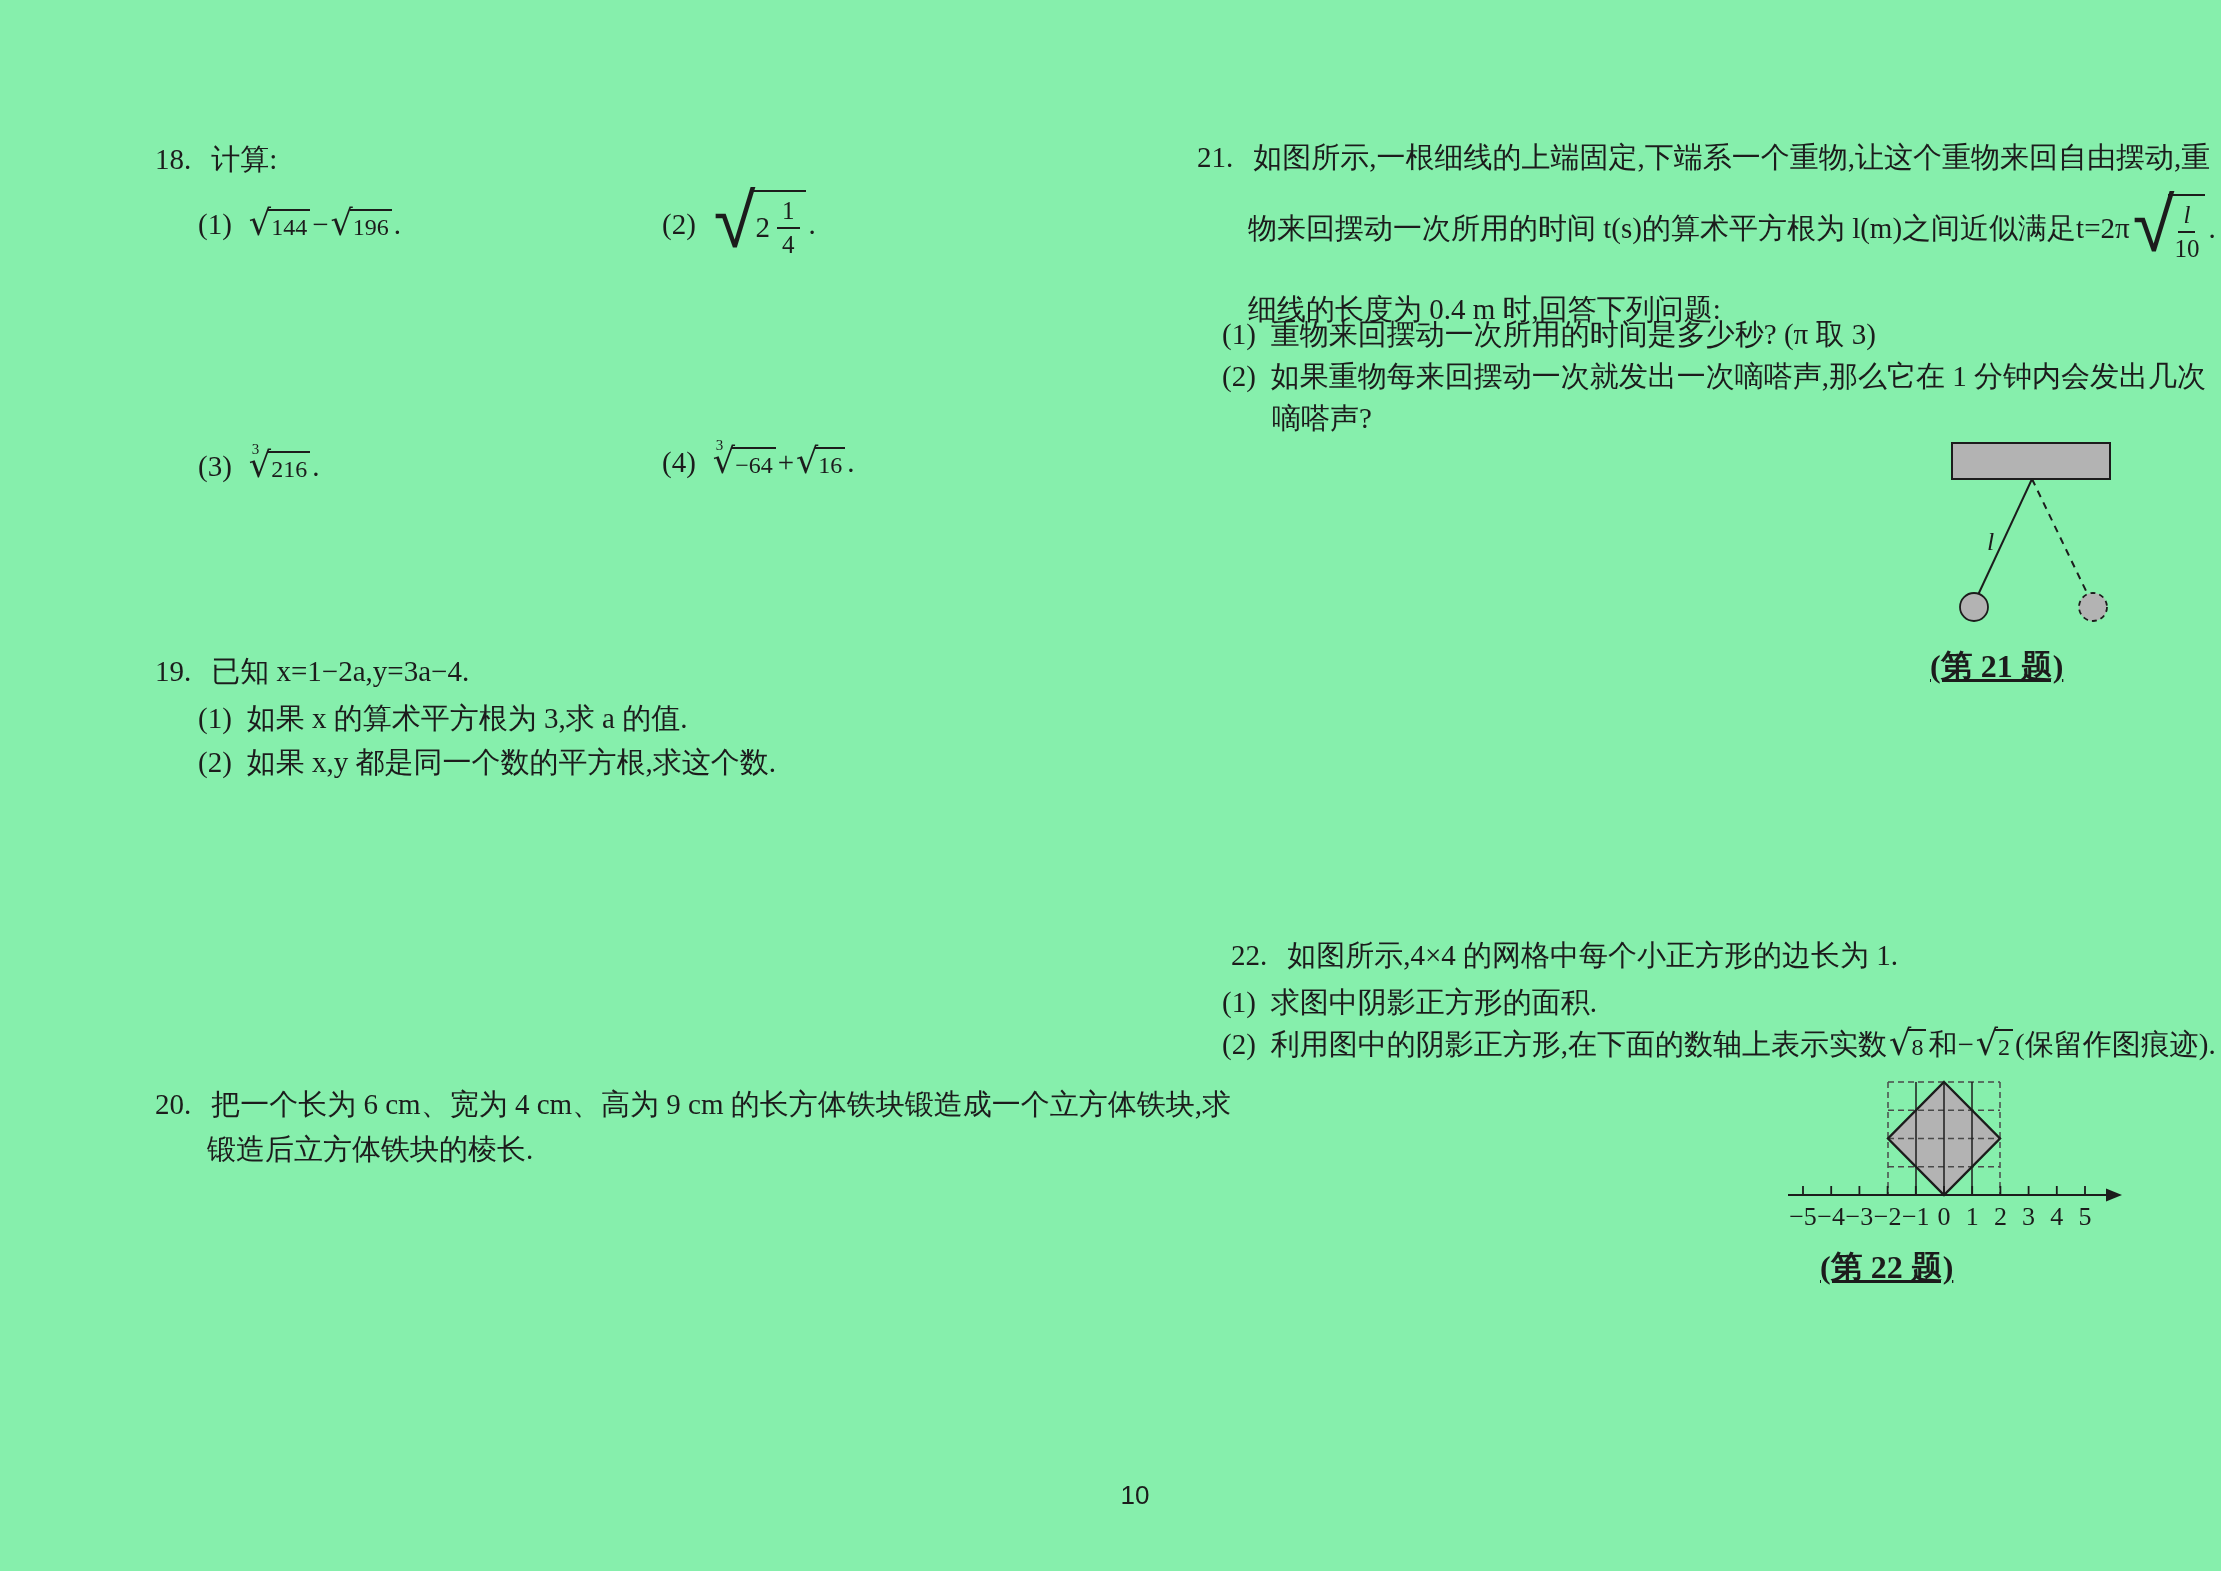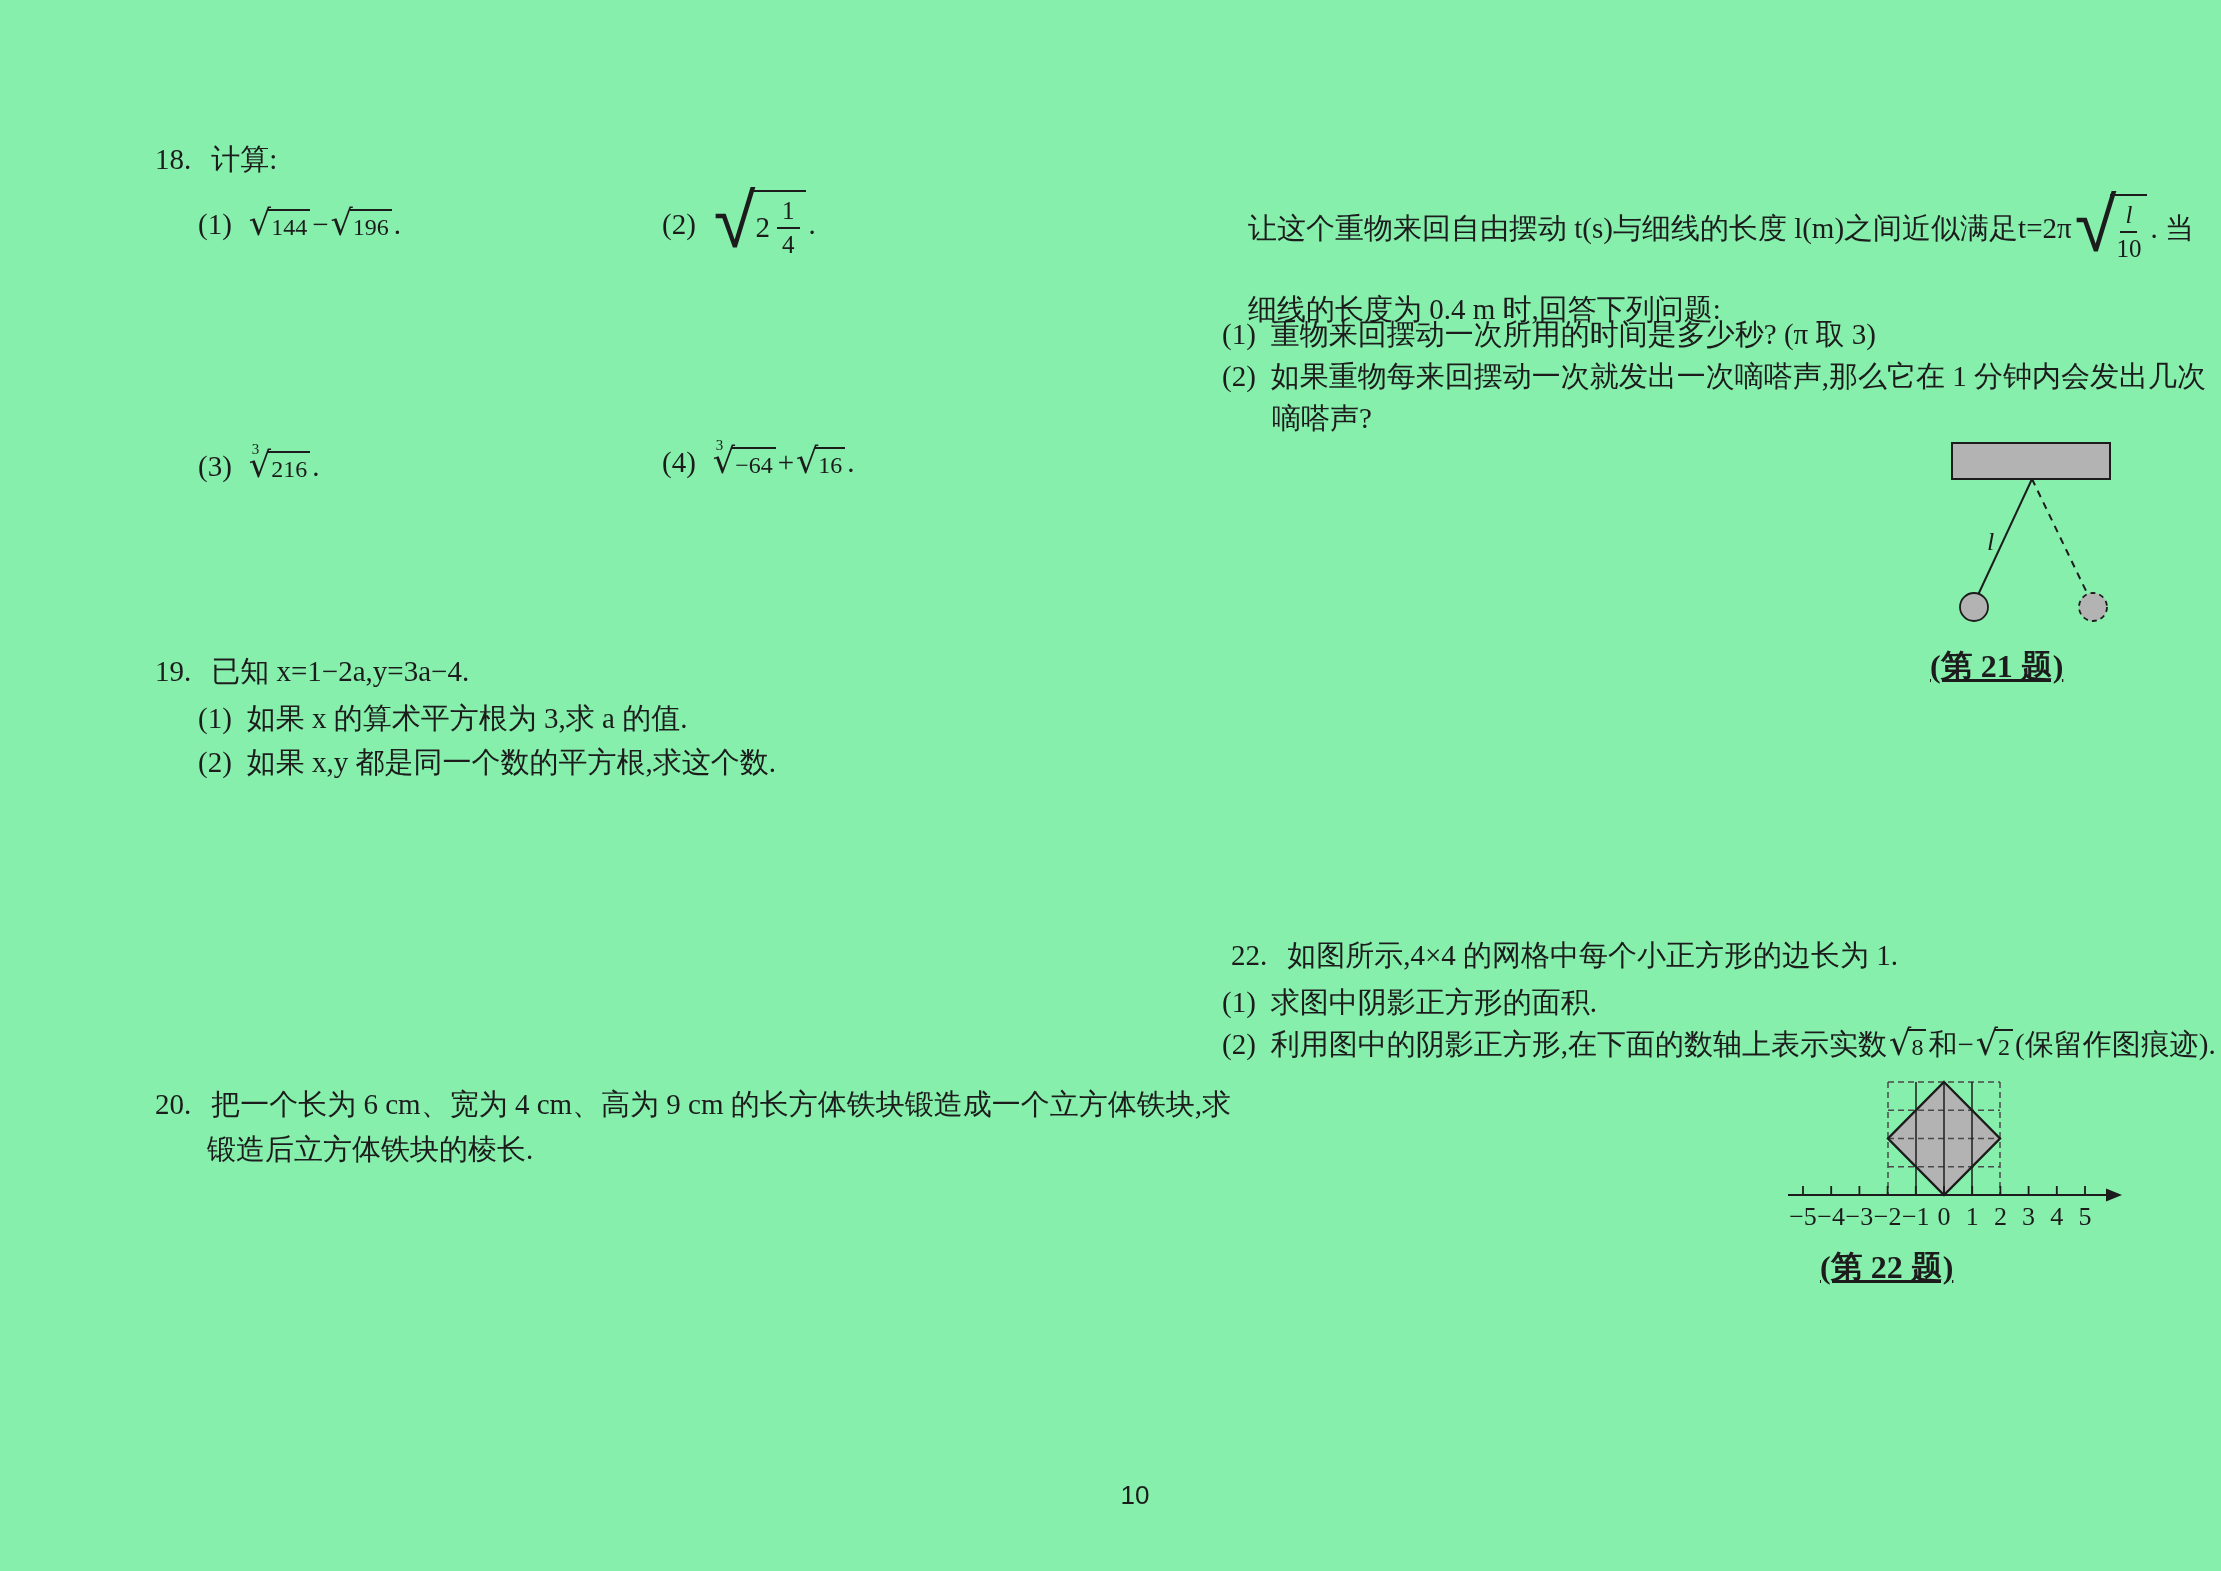--- a/index.html
+++ b/index.html
@@ -115,22 +115,26 @@
   </div>
 
   <div class="line" style="left:155px; top:1086px;">
     <span class="qnum">20.</span>
     <span>把一个长为 6 cm、宽为 4 cm、高为 9 cm 的长方体铁块锻造成一个立方体铁块,求</span>
   </div>
   <div class="line" style="left:207px; top:1131px;align-items:center;">
     <span>锻造后立方体铁块的棱长.</span>
   </div>
 
+  <div class="line" style="left:1197px; top:139px;">
+    <span class="qnum">21.</span>
+    <span>如图所示,一根细线的上端固定,下端系一个重物,让这个重物来回自由摆动,重</span>
+  </div>
   <div class="line mline" style="left:1248px; top:193px; height:70px;">
-    <span>让这个重物来回自由摆动 t(s)与细线的长度 l(m)之间近似满足 </span>
+    <span>物来回摆动一次所用的时间 t(s)的算术平方根为 l(m)之间近似满足 </span>
     <span>t=2π</span>
     <span class="bsqrt">
         <span class="sg2">√</span>
         <span class="rd2">
           <span class="frac">
             <span class="fn it">l</span>
             <span class="fd">10</span>
           </span>
         </span>
       </span>

